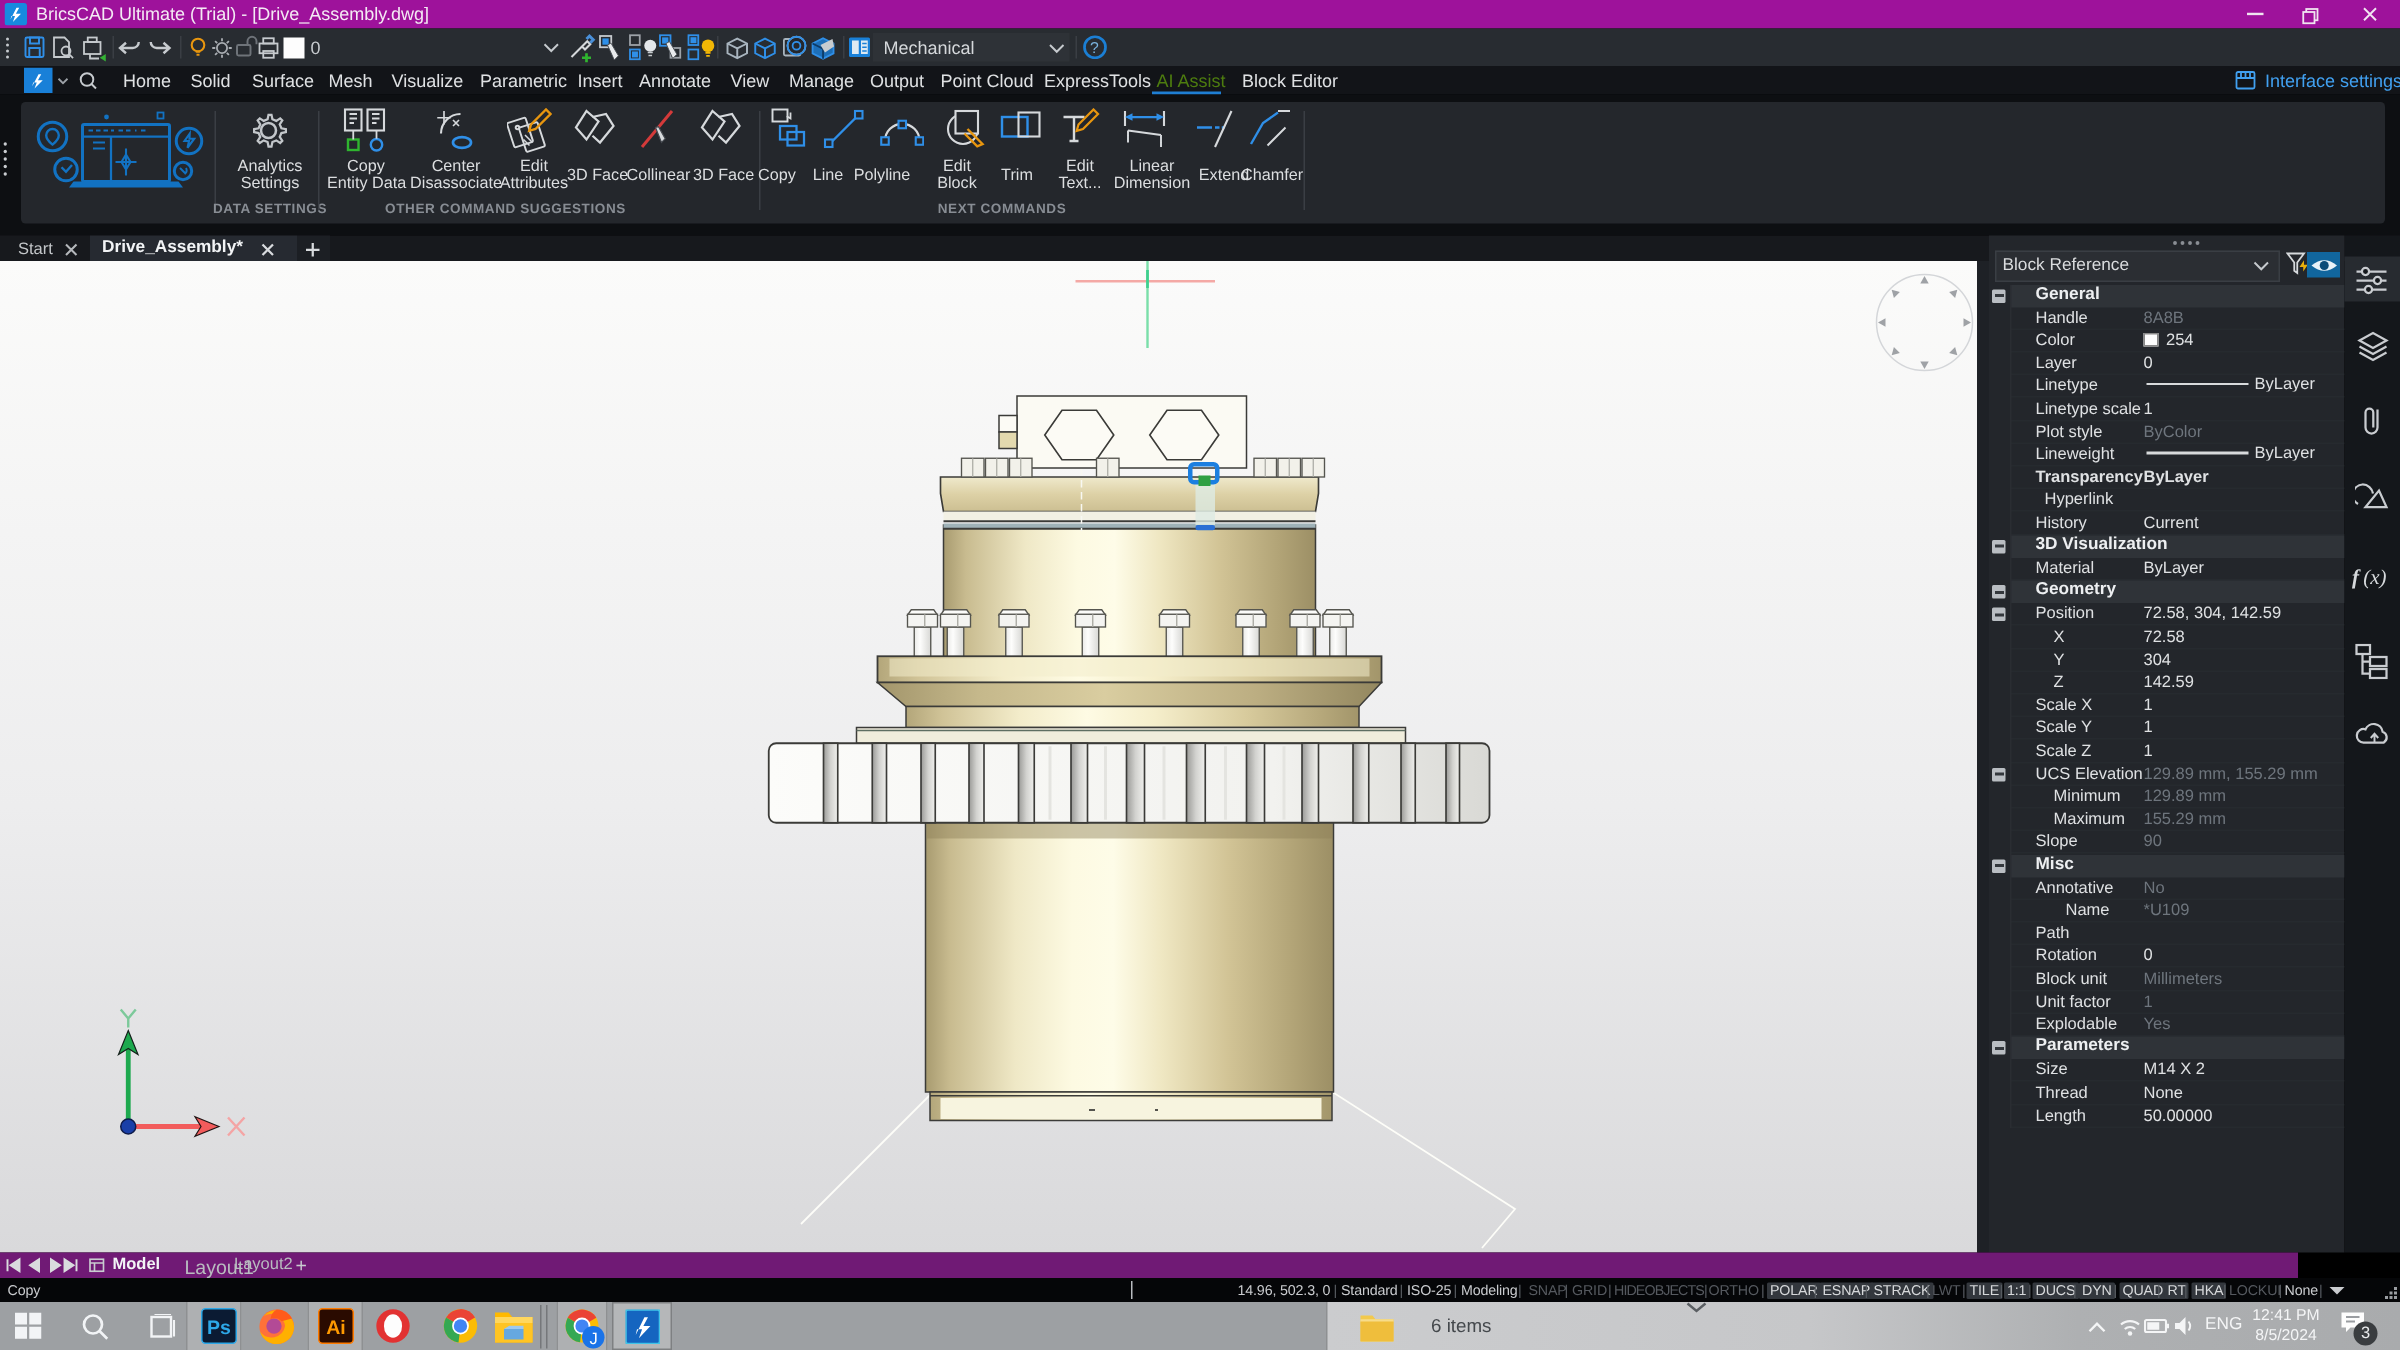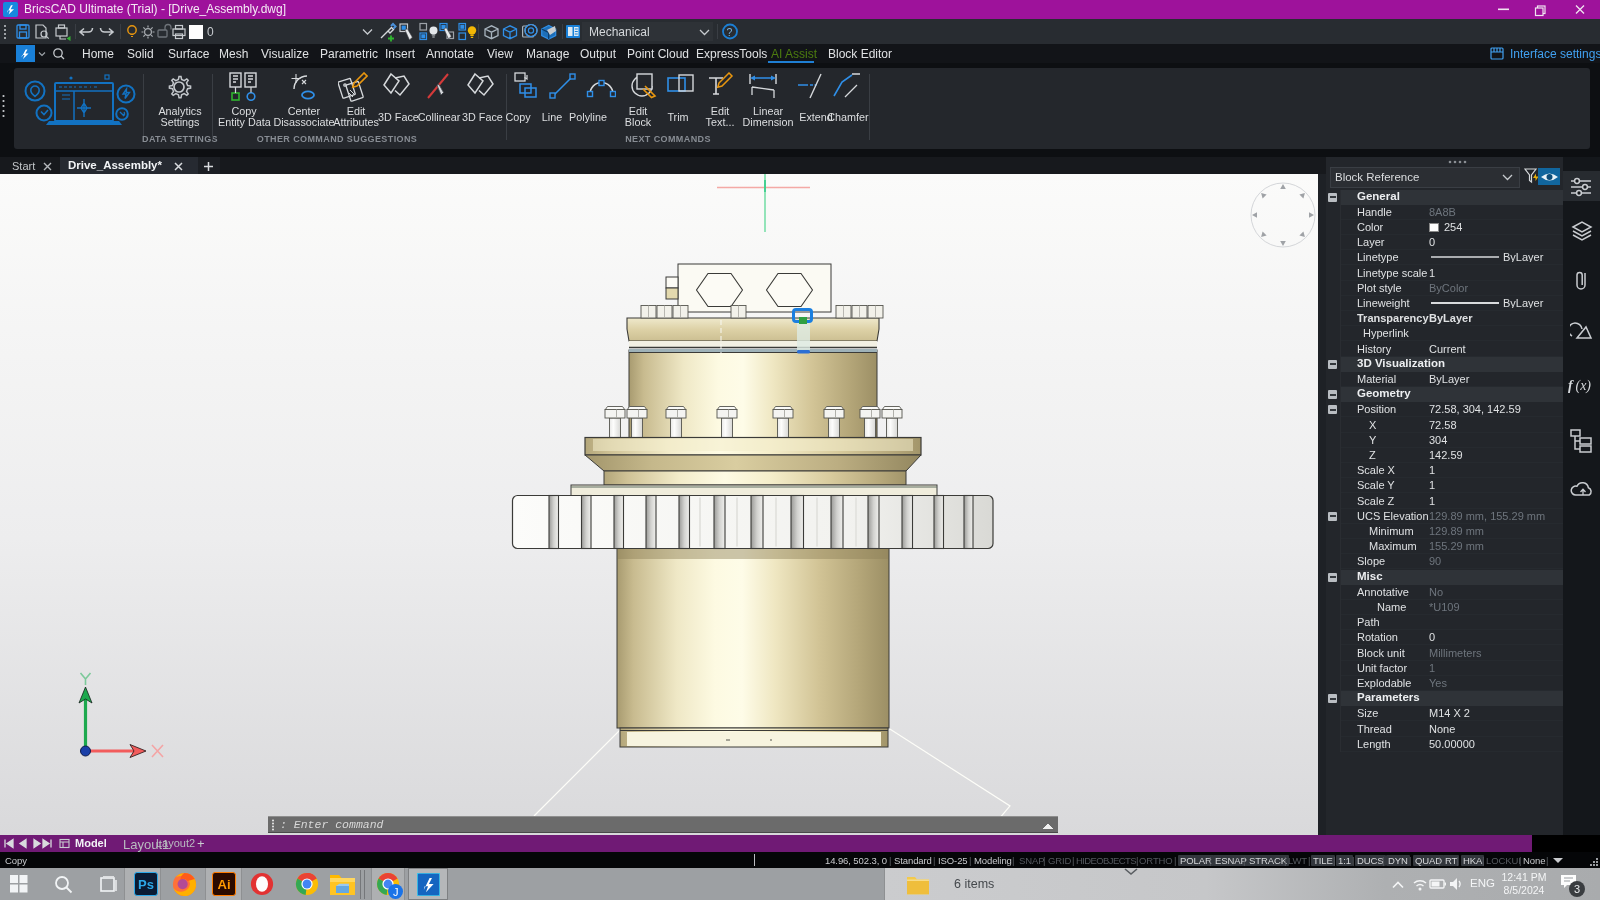--- a/index.html
+++ b/index.html
@@ -527,34 +527,20 @@
 <g>
 <path d="M85.5 751 V694" stroke="#1DA94E" stroke-width="3.2"></path>
 <path d="M85.5 687 L92 703 L85.5 699 L79 703 Z" fill="#1DA94E" stroke="#14201A" stroke-width="0.8"></path>
 <path d="M85.5 685 v-6 M85.5 679 l-5-6 M85.5 679 l5-6" stroke="#7CC99A" stroke-width="1.6" fill="none"></path>
 <path d="M86 751 H138" stroke="#F25C5C" stroke-width="3.2"></path>
 <path d="M146 751 L130 744.5 L134 751 L130 757.5 Z" fill="#F25C5C" stroke="#201414" stroke-width="0.8"></path>
 <path d="M152 745 l11 12 M163 745 l-11 12" stroke="#F4A4A4" stroke-width="1.6"></path>
 <circle cx="85.5" cy="751" r="5" fill="#1A3FA8" stroke="#0E1B4A" stroke-width="1"></circle>
 </g>
 </svg>
-<div class="abs" style="left:268px;top:642px;width:790px;height:17px;background:#6B6B6B;border-top:1px solid #8E8E8E;border-bottom:1px solid #4A4A4A;">
- <svg class="abs" style="left:2px;top:1px" width="10" height="15">
-        <g fill="#E8E8E8">
-          <circle cx="3" cy="2.5" r="1"></circle>
-          <circle cx="3" cy="5.5" r="1"></circle>
-          <circle cx="3" cy="8.5" r="1"></circle>
-          <circle cx="3" cy="11.5" r="1"></circle>
-        </g>
-      </svg>
- <div class="abs" style="left:12px;top:1px;font-family:'Liberation Mono',monospace;font-style:italic;font-size:11.5px;color:#D8D8D8;">: Enter command</div>
- <svg class="abs" style="left:773px;top:3px" width="14" height="12">
-        <path d="M2 9 l5-5 5 5" fill="#EFEFEF" stroke="#EFEFEF"></path>
-      </svg>
-</div>
 </div>
 <div class="abs" style="left:1318px;top:174px;width:8px;height:661px;background:#1E2126;"></div>
 <div id="props" class="abs">
 <svg class="abs" style="left:122px;top:3px" width="22" height="6">
       <g fill="#8A8E94">
         <circle cx="2" cy="2" r="1.3"></circle>
         <circle cx="7" cy="2" r="1.3"></circle>
         <circle cx="12" cy="2" r="1.3"></circle>
         <circle cx="17" cy="2" r="1.3"></circle>
       </g>

